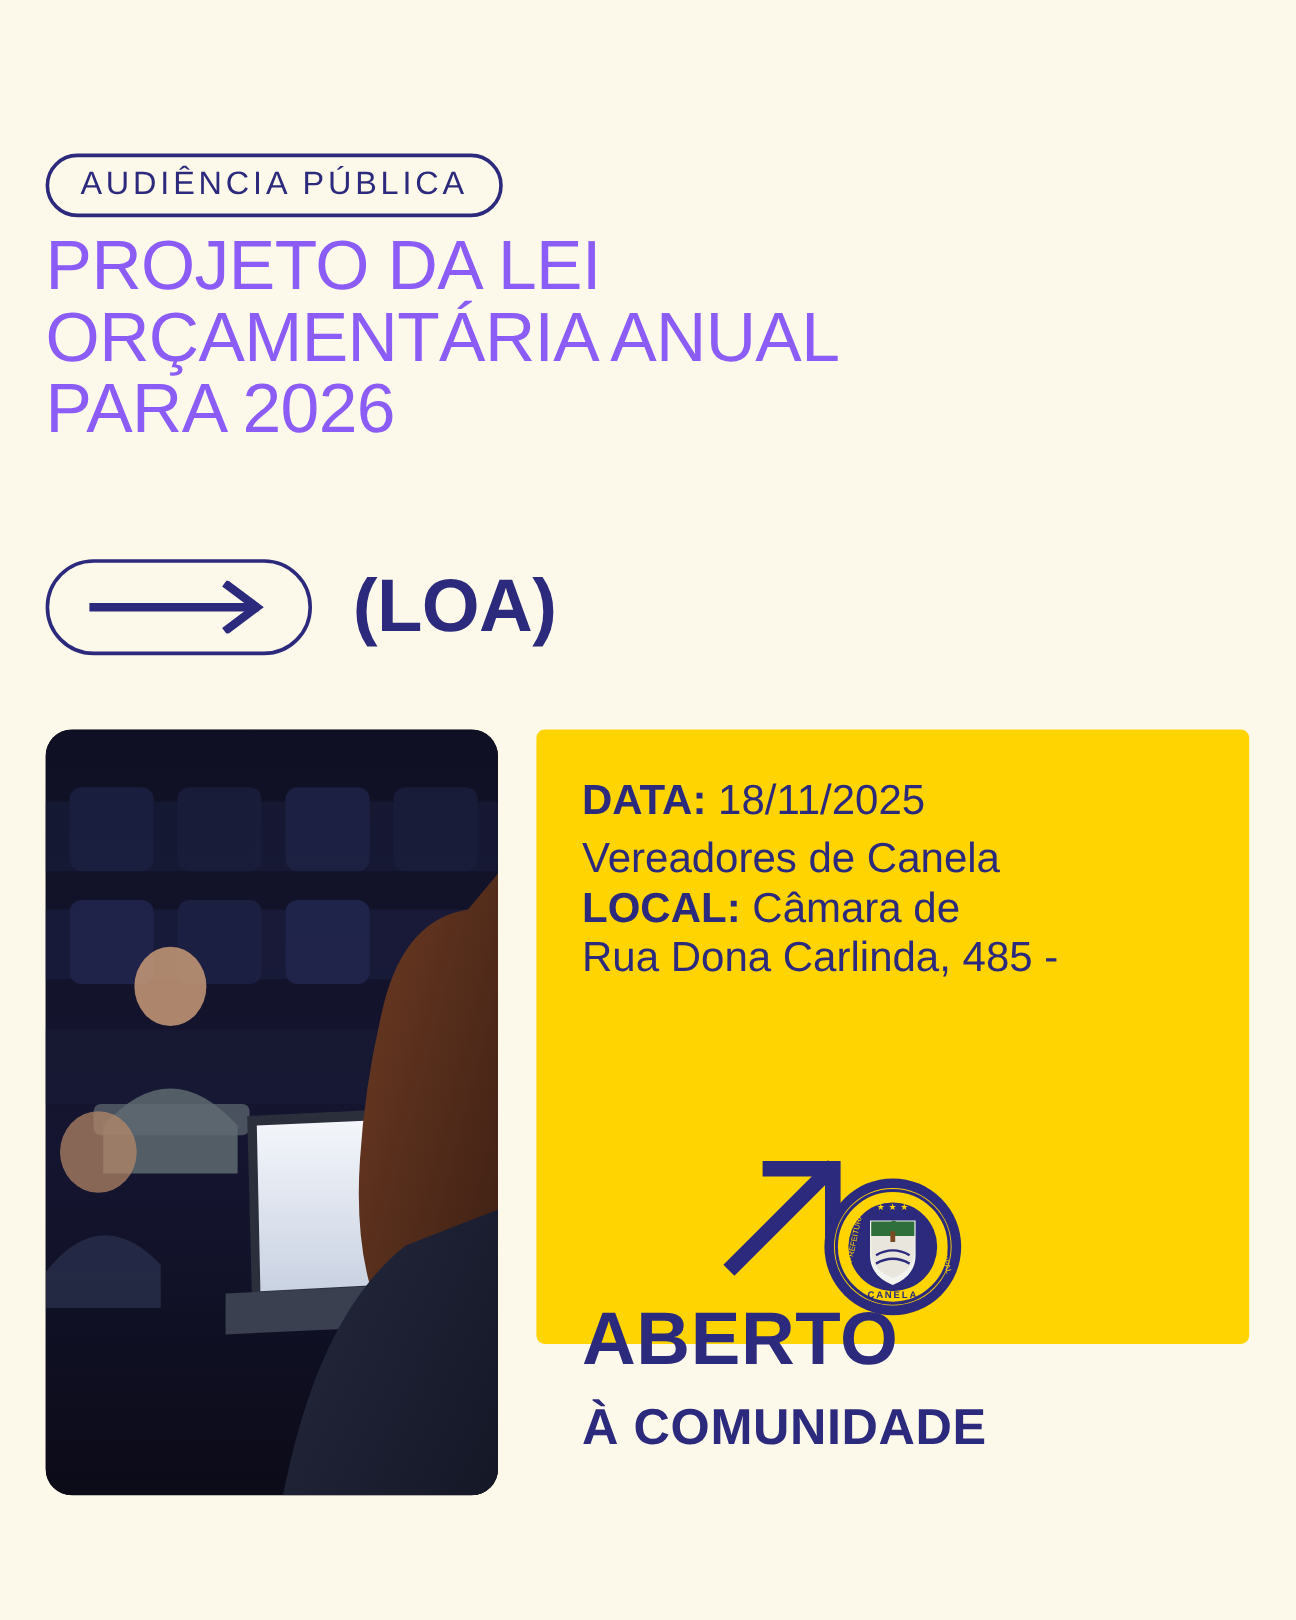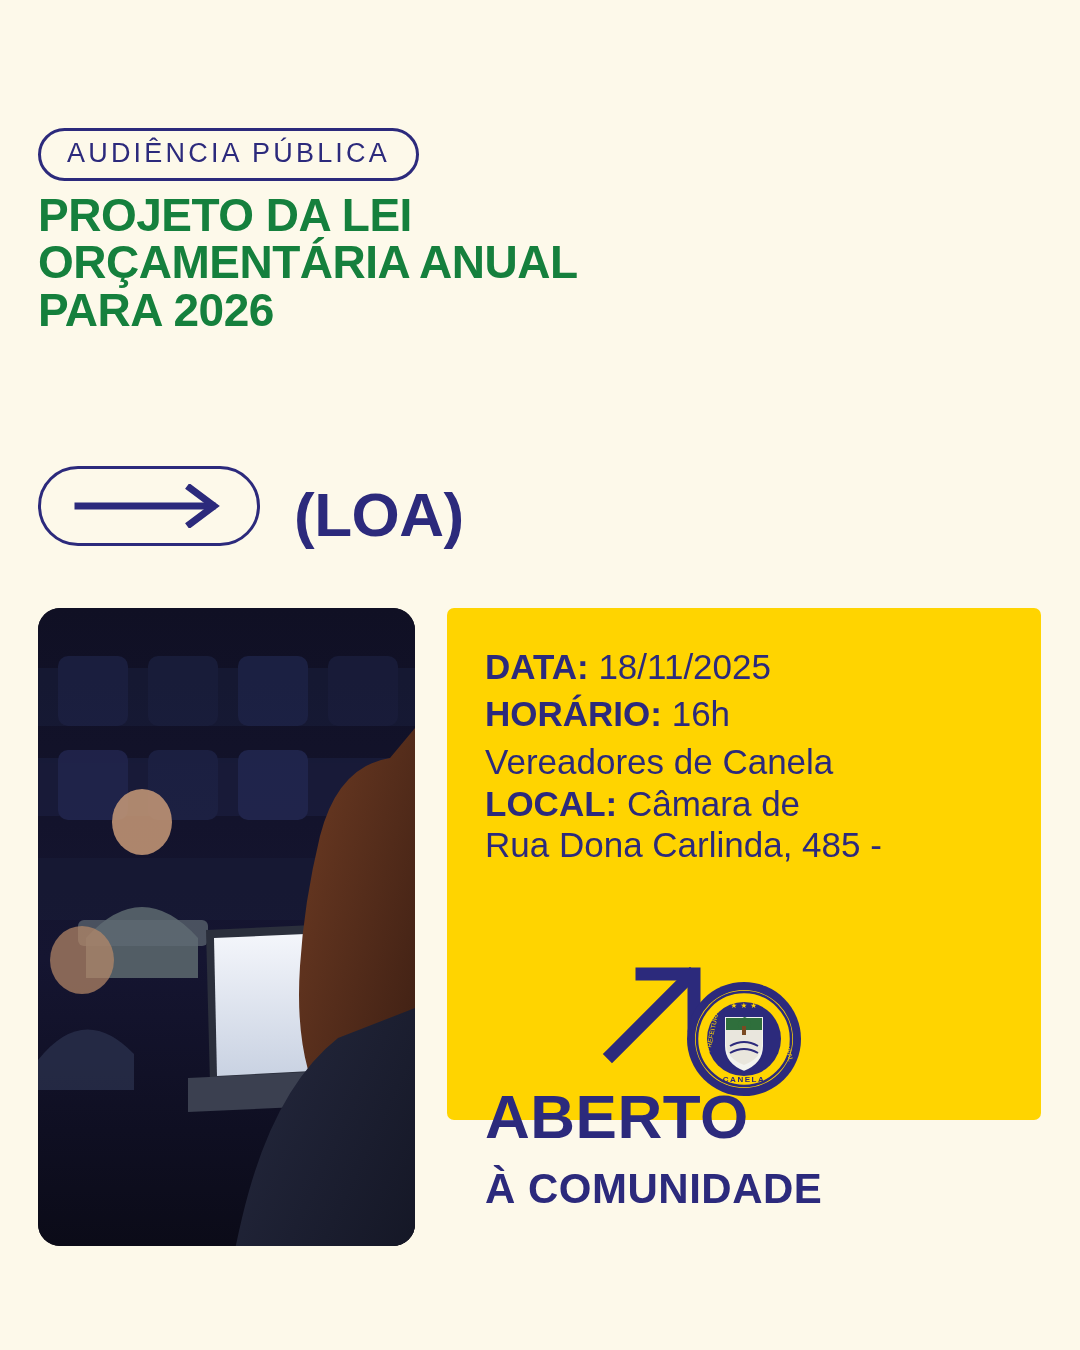--- a/index.html
+++ b/index.html
@@ -35,39 +35,39 @@
     font-weight: 400;
     font-family: "Liberation Sans", sans-serif;
     line-height: 1;
   }
 
   .headline {
     position: absolute;
     left: 38px;
     top: 192px;
     width: 1010px;
-    color: #15803d;
-    font-weight: bold;
-    font-size: 46px;
+    color: #8b5cf6;
+    font-weight: normal;
+    font-size: 58px;
     line-height: 1.03;
     letter-spacing: -0.5px;
     text-transform: uppercase;
     font-family: "Liberation Sans", sans-serif;
   }
   .headline .line {
     display: block;
     white-space: nowrap;
   }
 
   .loa-row {
     position: absolute;
     left: 38px;
     top: 466px;
     display: flex;
-    align-items: flex-end;
+    align-items: center;
     gap: 34px;
   }
   .arrow-pill {
     width: 216px;
     height: 74px;
     border: 3px solid #2c2a7c;
     border-radius: 40px;
     display: flex;
     align-items: center;
     justify-content: center;
@@ -280,24 +280,20 @@
     </svg>
   </div>
 
   <div class="info-card">
 
     <div class="info-line">
       <span class="lbl">DATA:</span>
       <span class="val">18/11/2025</span>
     </div>
 
-    <div class="info-line">
-      <span class="lbl">HORÁRIO:</span>
-      <span class="val">16h</span>
-    </div>
 
     <div class="local-block">
       <div class="txt">Vereadores de Canela</div>
       <div class="txt">
         <span class="lbl" style="font-weight:bold">LOCAL:</span>
         <span>Câmara de</span>
       </div>
       <div class="txt">Rua Dona Carlinda, 485 -</div>
     </div>
 

